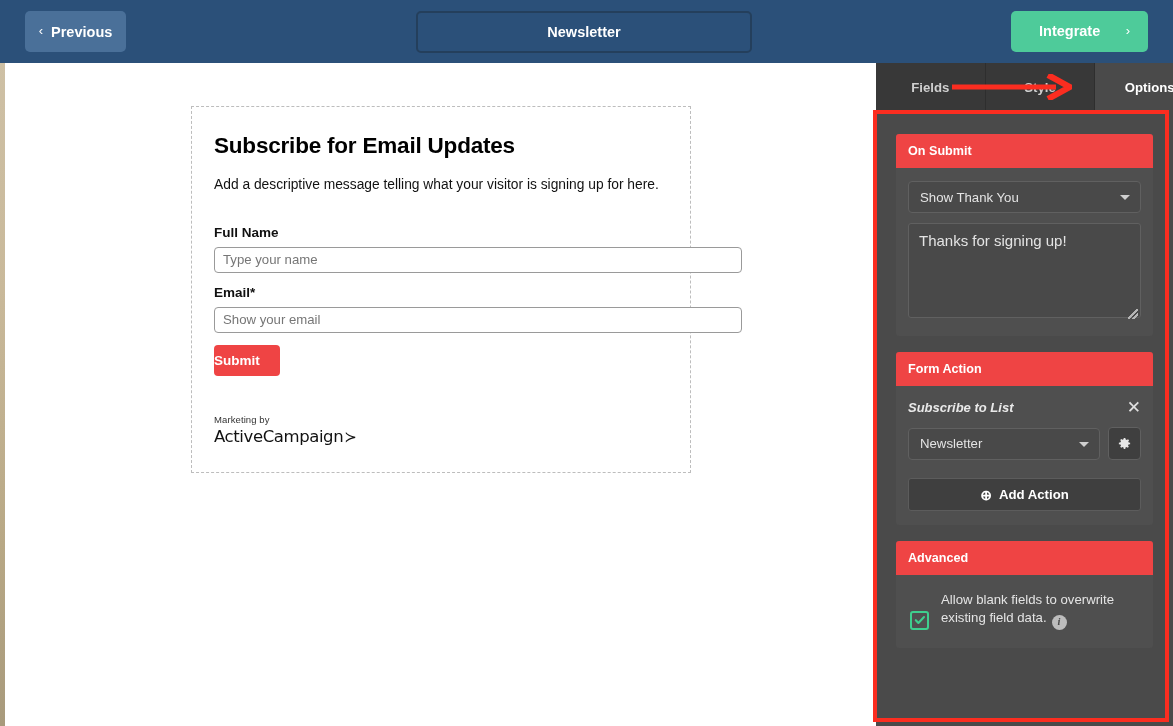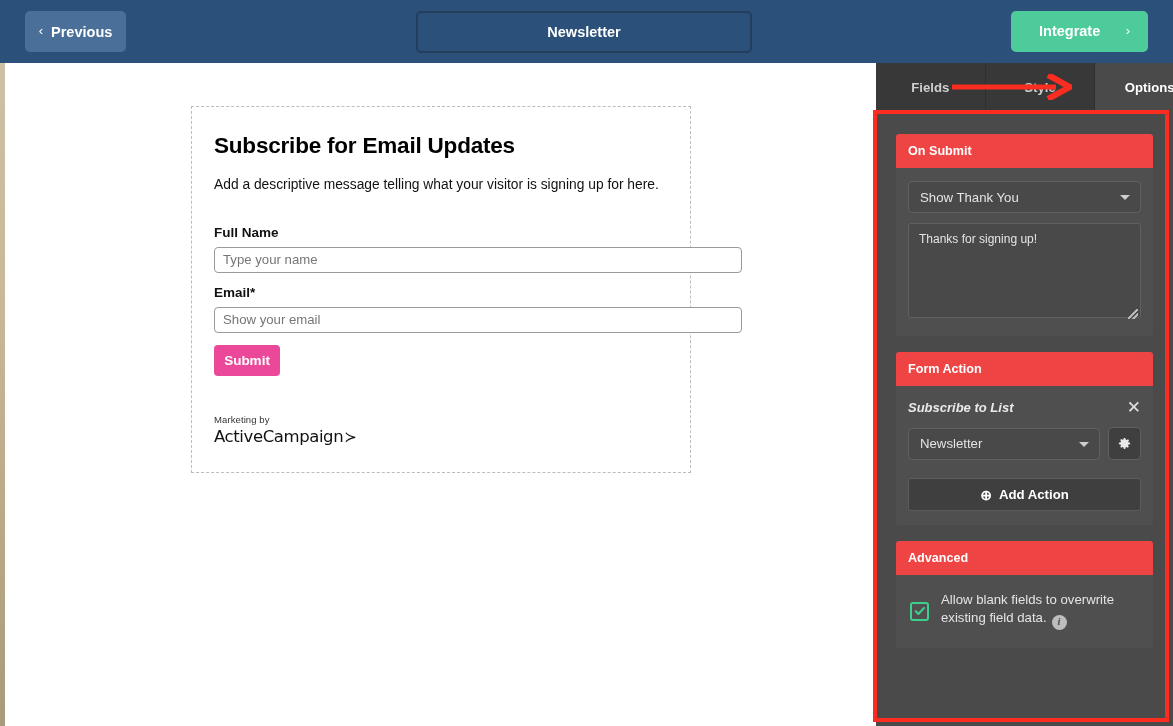--- a/index.html
+++ b/index.html
@@ -112,24 +112,24 @@
     border: 1px solid #9a9a9a; border-radius: 4px;
     background: #ffffff;
     padding: 0 8px;
     font-size: 13.2px; color: #767676;
     font-family: "Liberation Sans", sans-serif;
     display: flex; align-items: center;
     margin-bottom: 12px;
   }
   .btn-submit {
     width: 66px; height: 31px;
-    background: #ec4899; border: none; border-radius: 4px;
+    background: #ef4444; border: none; border-radius: 4px;
     color: #ffffff; font-size: 13.5px; font-weight: bold;
     font-family: "Liberation Sans", sans-serif;
-    display: flex; align-items: center; justify-content: center;
+    display: flex; align-items: center; 
     cursor: pointer;
     margin-top: 2px;
   }
   .brand-block { margin-top: 38px; }
   .brand-top { font-size: 9.5px; color: #333; letter-spacing: 0.1px; }
   .brand-name {
     font-size: 16.5px; color: #111; letter-spacing: -0.4px;
     margin-top: 2px;
     font-family: "DejaVu Sans", sans-serif;
   }
@@ -195,21 +195,21 @@
     border-top: 5px solid #cfcfcf;
   }
 
   .textarea {
     position: relative;
     width: 100%; height: 95px;
     margin-top: 10px;
     background: #494949;
     border: 1px solid #606060; border-radius: 3px;
     padding: 8px 10px;
-    color: #e4e4e4; font-size: 12px;
+    color: #e4e4e4; font-size: 15px;
     font-family: "Liberation Sans", sans-serif;
     resize: none;
     overflow: hidden;
   }
   .resize-grip {
     position: absolute; right: 3px; bottom: 3px;
     width: 10px; height: 10px;
     background:
       linear-gradient(135deg, transparent 0 45%, #b5b5b5 45% 58%, transparent 58% 100%),
       linear-gradient(135deg, transparent 0 70%, #b5b5b5 70% 83%, transparent 83% 100%);
@@ -240,21 +240,21 @@
     width: 100%; height: 33px;
     background: #3f3f3f;
     border: 1px solid #5c5c5c; border-radius: 3px;
     color: #ffffff; font-size: 13.2px; font-weight: bold;
     font-family: "Liberation Sans", sans-serif;
     display: flex; align-items: center; justify-content: center;
     gap: 7px;
     cursor: pointer;
   }
 
-  .adv-row { display: flex; align-items: center; gap: 12px; padding: 3px 2px 4px 2px; }
+  .adv-row { display: flex; align-items: flex-end; gap: 12px; padding: 3px 2px 4px 2px; }
   .checkbox {
     width: 19px; height: 19px; flex: 0 0 19px;
     border: 2px solid #3ecf8e; border-radius: 3px;
     background: #4f4f4f;
     display: flex; align-items: center; justify-content: center;
     cursor: pointer;
     margin-top: 2px;
   }
   .checkbox svg { display: block; }
   .adv-text { color: #e4e4e4; font-size: 13.2px; line-height: 1.38; }

